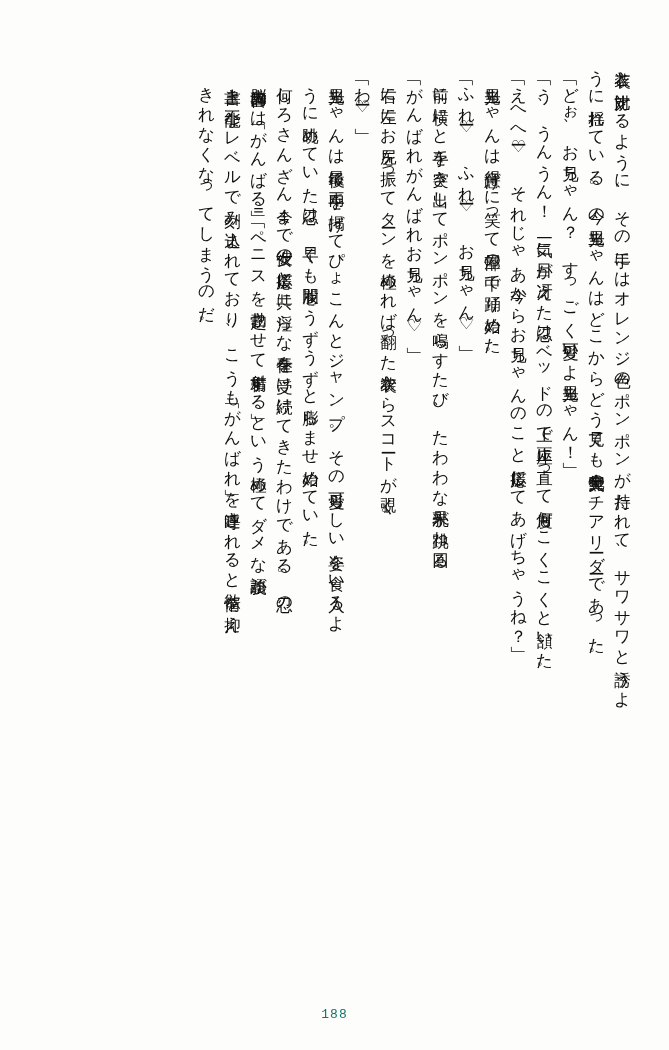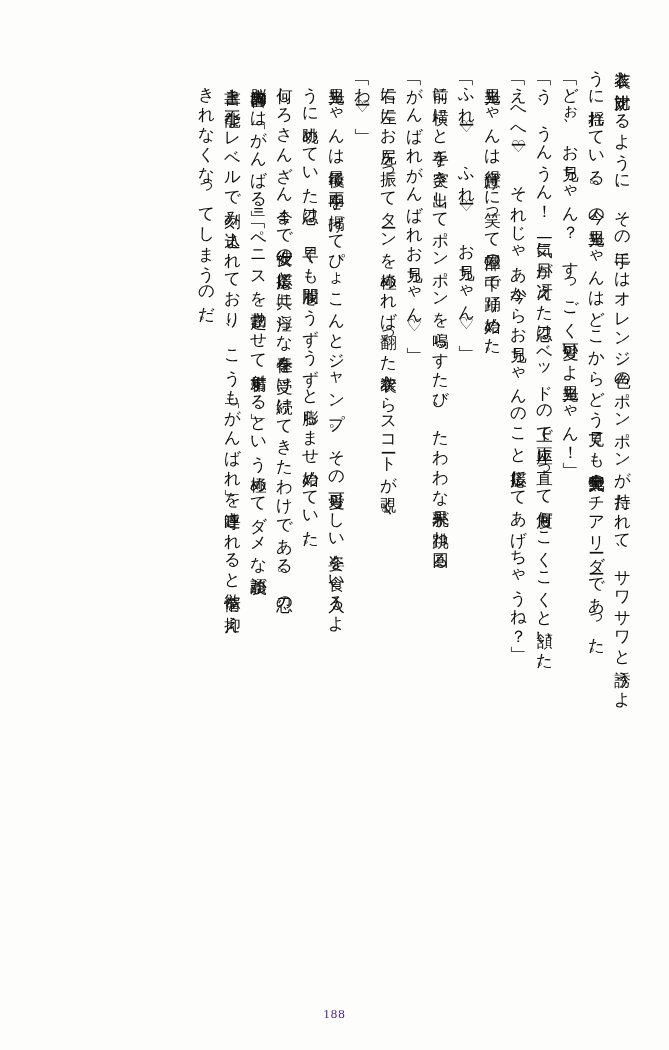--- a/index.html
+++ b/index.html
@@ -49,22 +49,22 @@
     color: #111111;
   }
   .line.indent1 { padding-top: 17px; }
   .page-number {
     position: absolute;
     bottom: 28px;
     left: 0;
     right: 0;
     text-align: center;
     font-size: 13px;
-    font-family: Liberation Serif, serif;
-    color: #4c1d95;
+    font-family: Liberation Mono, monospace;
+    color: #0f766e;
     letter-spacing: 1px;
   }
   .footer-mark {
     position: absolute;
     bottom: 14px;
     left: 0;
     right: 0;
     text-align: center;
     font-size: 9px;
     color: #888888;

